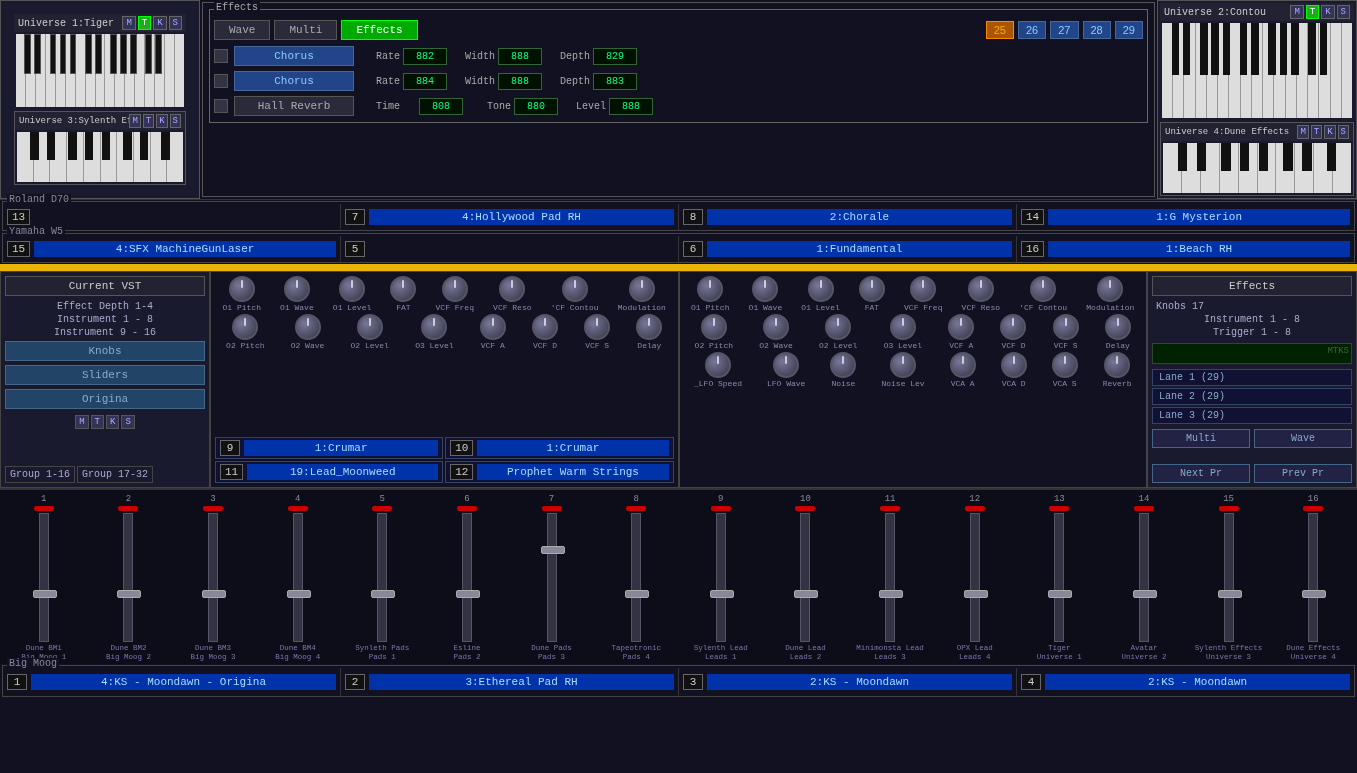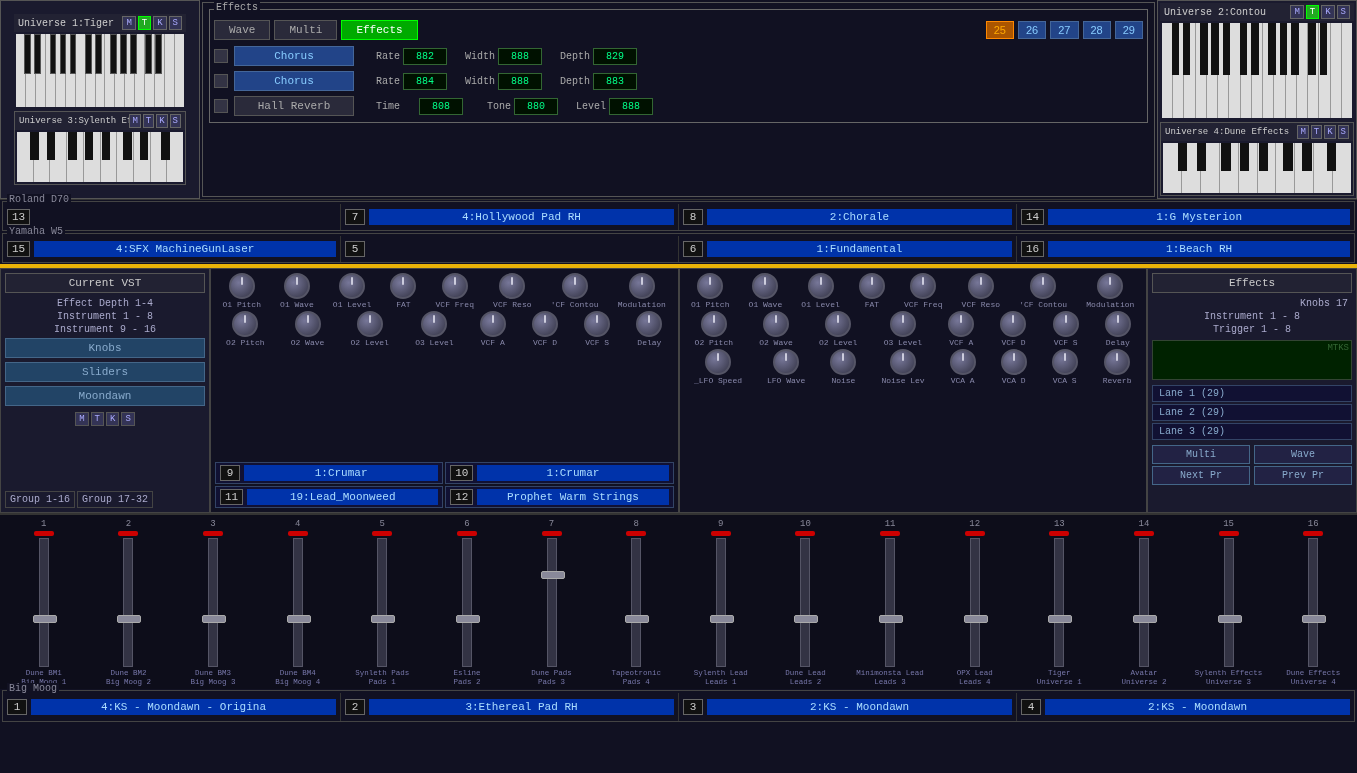--- a/index.html
+++ b/index.html
@@ -308,30 +308,30 @@
         <span style="background:#111;border:1px solid #666;color:#ccc;font-size:11px;padding:1px 4px;min-width:20px;text-align:center;">6</span>
         <span style="background:#0033aa;color:#aaddff;padding:2px 6px;font-size:11px;flex:1;text-align:center;">1:Fundamental</span>
       </div>
       <div style="display:flex;align-items:center;padding:2px 4px;flex:1;gap:4px;cursor:pointer;">
         <span style="background:#111;border:1px solid #666;color:#ccc;font-size:11px;padding:1px 4px;min-width:20px;text-align:center;">16</span>
         <span style="background:#0033aa;color:#aaddff;padding:2px 6px;font-size:11px;flex:1;text-align:center;">1:Beach RH</span>
       </div>
     </div>
   </div>
 
-  <div style="display:flex;height:250px;border-top:4px solid #eab308;border-bottom:1px solid #333;">
+  <div style="display:flex;height:225px;border-top:7px solid #eab308;border-bottom:1px solid #333;">
 
     <div style="width:210px;min-width:210px;background:#1a1a2e;border:1px solid #444;padding:4px;display:flex;flex-direction:column;">
       <div style="text-align:center;color:#cccccc;background:#222233;padding:3px;font-size:11px;border:1px solid #555;margin-bottom:4px;">Current VST</div>
       <div style="color:#aaaacc;font-size:10px;padding:1px 4px;text-align:center;">Effect Depth 1-4</div>
       <div style="color:#aaaacc;font-size:10px;padding:1px 4px;text-align:center;">Instrument 1 - 8</div>
       <div style="color:#aaaacc;font-size:10px;padding:1px 4px;text-align:center;">Instrument 9 - 16</div>
       <button style="background:#224466;border:1px solid #446688;color:#88aacc;padding:3px 8px;margin:2px 0;cursor:pointer;font-size:11px;text-align:center;font-family:'Courier New',monospace;">Knobs</button>
       <button style="background:#224466;border:1px solid #446688;color:#88aacc;padding:3px 8px;margin:2px 0;cursor:pointer;font-size:11px;text-align:center;font-family:'Courier New',monospace;">Sliders</button>
-      <button style="background:#224466;border:1px solid #446688;color:#88aacc;padding:3px 8px;margin:2px 0;cursor:pointer;font-size:11px;text-align:center;font-family:'Courier New',monospace;">Moondawn</button>
+      <button style="background:#224466;border:1px solid #446688;color:#88aacc;padding:3px 8px;margin:2px 0;cursor:pointer;font-size:11px;text-align:center;font-family:'Courier New',monospace;">Origina</button>
       <div style="display:flex;gap:2px;margin:4px 0;justify-content:center;">
         <span style="background:#333355;border:1px solid #555;color:#aaf;font-size:9px;padding:1px 3px;">M</span>
         <span style="background:#333355;border:1px solid #555;color:#aaf;font-size:9px;padding:1px 3px;">T</span>
         <span style="background:#333355;border:1px solid #555;color:#aaf;font-size:9px;padding:1px 3px;">K</span>
         <span style="background:#333355;border:1px solid #555;color:#aaf;font-size:9px;padding:1px 3px;">S</span>
       </div>
       <div style="display:flex;gap:2px;margin-top:auto;font-size:10px;color:#888899;">
         <span style="border:1px solid #444;padding:2px 4px;cursor:pointer;color:#aaaacc;">Group 1-16</span>
         <span style="border:1px solid #444;padding:2px 4px;cursor:pointer;color:#aaaacc;">Group 17-32</span>
       </div>
@@ -611,35 +611,35 @@
       <div style="width:26px;height:26px;border-radius:50%;background:radial-gradient(circle at 35% 35%, #777799, #333344);border:2px solid #555566;position:relative;cursor:pointer;">
         <div style="position:absolute;top:2px;left:50%;transform:translateX(-50%);width:2px;height:8px;background:#ccccdd;border-radius:1px;"></div>
       </div>
       <div style="font-size:8px;color:#8888aa;text-align:center;white-space:nowrap;">Reverb</div>
     </div>
         </div>
     </div>
 
     <div style="width:210px;min-width:210px;background:#1a1a2e;border:1px solid #444;padding:4px;display:flex;flex-direction:column;">
       <div style="text-align:center;color:#cccccc;background:#222233;padding:3px;font-size:11px;border:1px solid #555;margin-bottom:4px;">Effects</div>
-      <div style="color:#aaaacc;font-size:10px;padding:1px 4px;text-align:right;">Knobs 17</div>
+      <div style="color:#aaaacc;font-size:10px;padding:1px 4px;text-align:left;">Knobs 17</div>
       <div style="color:#aaaacc;font-size:10px;padding:1px 4px;text-align:center;">Instrument 1 - 8</div>
       <div style="color:#aaaacc;font-size:10px;padding:1px 4px;text-align:center;">Trigger 1 - 8</div>
 
       <div style="background:#002200;border:1px solid #334433;height:40px;margin:4px 0;position:relative;">
         <div style="position:absolute;top:2px;right:2px;font-size:9px;color:#336633;">MTKS</div>
       </div>
       <button style="background:#111133;border:1px solid #334466;color:#88aacc;padding:2px 6px;margin:1px 0;cursor:pointer;font-size:10px;text-align:left;font-family:'Courier New',monospace;">Lane 1 (29)</button>
       <button style="background:#111133;border:1px solid #334466;color:#88aacc;padding:2px 6px;margin:1px 0;cursor:pointer;font-size:10px;text-align:left;font-family:'Courier New',monospace;">Lane 2 (29)</button>
       <button style="background:#111133;border:1px solid #334466;color:#88aacc;padding:2px 6px;margin:1px 0;cursor:pointer;font-size:10px;text-align:left;font-family:'Courier New',monospace;">Lane 3 (29)</button>
       <div style="display:flex;gap:4px;margin-top:4px;">
         <button style="flex:1;background:#222244;border:1px solid #446688;color:#88aacc;padding:3px 4px;text-align:center;cursor:pointer;font-size:10px;font-family:'Courier New',monospace;">Multi</button>
         <button style="flex:1;background:#222244;border:1px solid #446688;color:#88aacc;padding:3px 4px;text-align:center;cursor:pointer;font-size:10px;font-family:'Courier New',monospace;">Wave</button>
       </div>
-      <div style="display:flex;gap:4px;margin-top:2px;">
+      <div style="display:flex;gap:4px;margin-top:16px;">
         <button style="flex:1;background:#222244;border:1px solid #446688;color:#88aacc;padding:3px 4px;text-align:center;cursor:pointer;font-size:10px;font-family:'Courier New',monospace;">Next Pr</button>
         <button style="flex:1;background:#222244;border:1px solid #446688;color:#88aacc;padding:3px 4px;text-align:center;cursor:pointer;font-size:10px;font-family:'Courier New',monospace;">Prev Pr</button>
       </div>
     </div>
   </div>
 
   <div style="display:flex;height:175px;background:#0d0d1a;border-top:1px solid #333;padding:4px 2px 2px;gap:1px;" id="faders-container">
   <div style="flex: 1 1 0%; display: flex; flex-direction: column; align-items: center; gap: 2px;">
       <div style="color:#888899;font-size:9px;">1</div>
       <div style="width:20px;height:5px;background:#cc0000;border-radius:2px;"></div>

